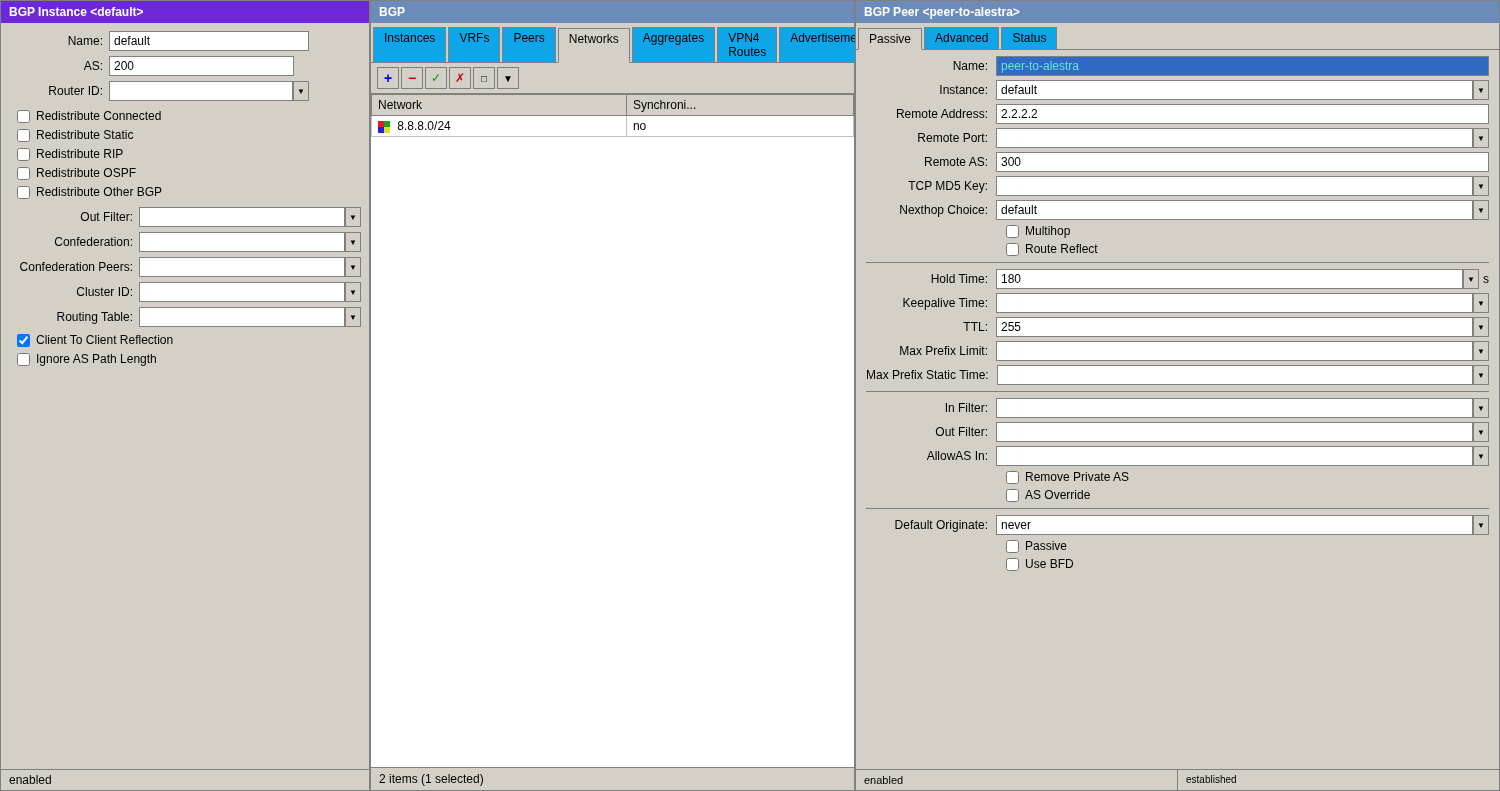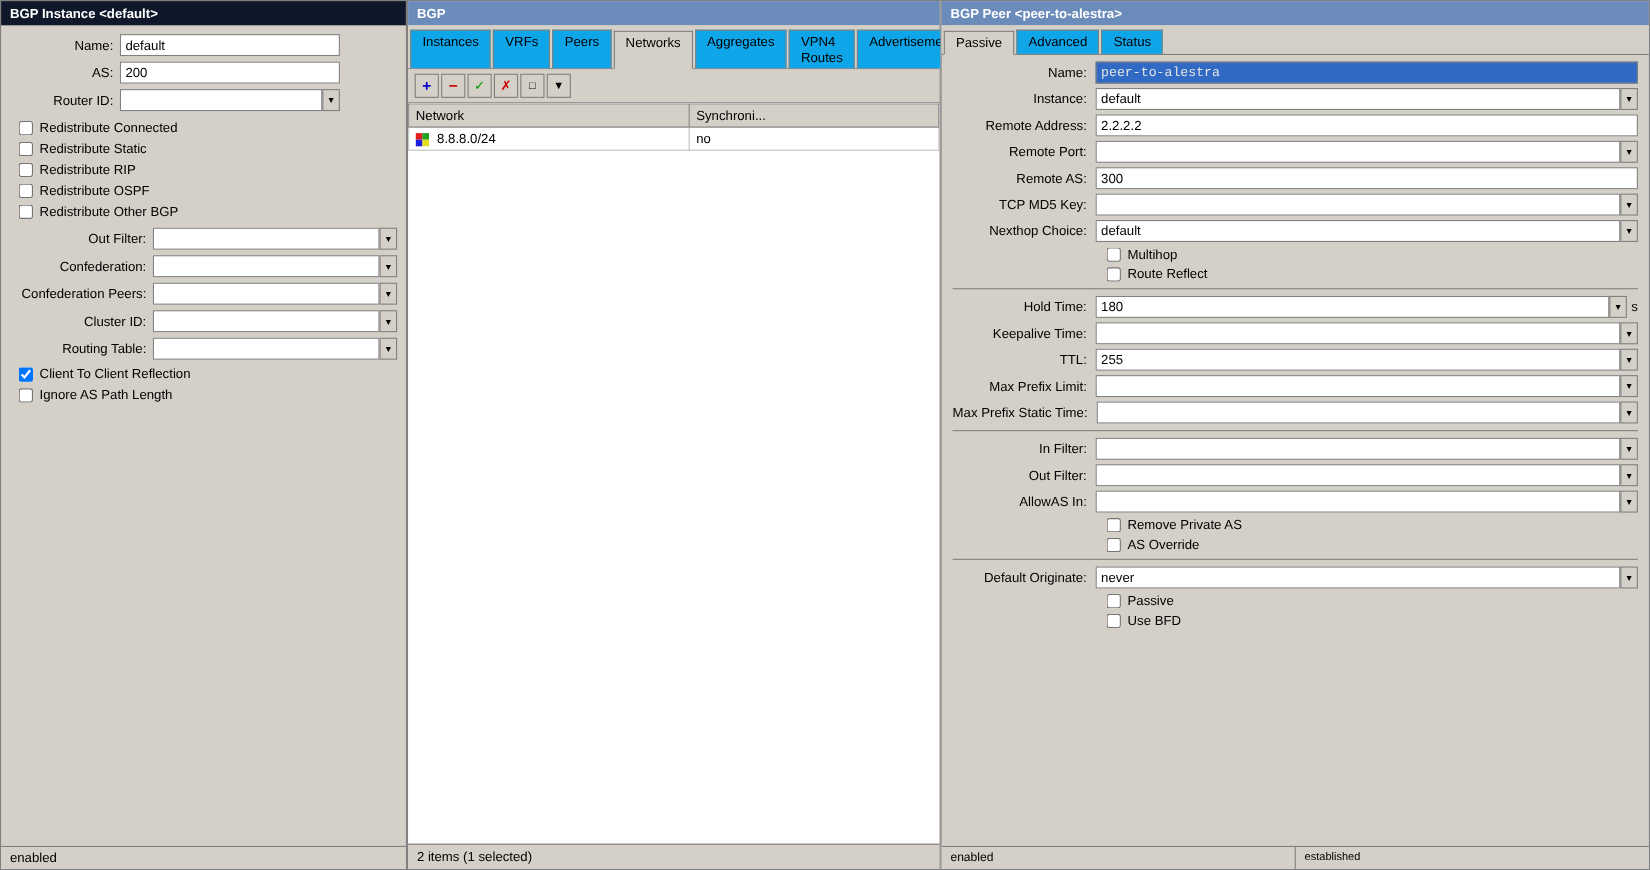--- a/index.html
+++ b/index.html
@@ -4,21 +4,21 @@
   <style>
     * { box-sizing: border-box; margin: 0; padding: 0; font-family: Arial, sans-serif; font-size: 12px; }
     body { background: #999; display: flex; width: 1500px; height: 791px; overflow: hidden; }
 
     
     .panel { background: #d4d0c8; border: 1px solid #808080; display: flex; flex-direction: column; }
     .panel-title { background: #4a6fa5; color: white; padding: 4px 8px; font-size: 12px; font-weight: bold; }
 
     
     .left-panel { width: 370px; flex-shrink: 0; }
-    .left-panel .panel-title { background: #0f172a; }
+    .left-panel .panel-title { background: #6d28d9; }
 
     
     .mid-panel { width: 485px; flex-shrink: 0; border-left: 1px solid #808080; }
     .mid-panel .panel-title { background: #6b8cba; }
 
     
     .right-panel { flex: 1; border-left: 1px solid #808080; }
     .right-panel .panel-title { background: #6b8cba; }
 
     
@@ -47,21 +47,21 @@
     th { background: #d4d0c8; border: 1px solid #808080; padding: 3px 6px; text-align: left; font-weight: normal; }
     td { border: 1px solid #c0c0c0; padding: 3px 6px; }
     tr.selected td { background: #316ac5; color: white; }
     .status-bar { padding: 4px 8px; background: #d4d0c8; border-top: 1px solid #808080; font-size: 11px; }
 
     
     .right-form { padding: 6px 10px; }
     .right-form-row { display: flex; align-items: center; margin-bottom: 4px; }
     .right-label { text-align: right; padding-right: 8px; white-space: nowrap; min-width: 130px; }
     .right-input { background: white; border: 1px solid #808080; padding: 2px 4px; height: 20px; flex: 1; }
-    .right-input.selected { background: #316ac5; color: #e5e5e5; font-family: Liberation Mono, monospace; }
+    .right-input.selected { background: #316ac5; color: #5eead4; }
     .right-select-wrap { flex: 1; display: flex; align-items: center; }
     .right-select-wrap .right-input { flex: 1; }
     .right-arrow { background: #d4d0c8; border: 1px solid #808080; width: 16px; height: 20px; display: flex; align-items: center; justify-content: center; font-size: 8px; cursor: pointer; }
     .right-checkbox-row { display: flex; align-items: center; margin-bottom: 4px; padding-left: 140px; }
     .right-checkbox-row input { margin-right: 6px; }
     .divider { height: 1px; background: #808080; margin: 6px 0; }
     .status-footer { display: flex; background: #d4d0c8; border-top: 1px solid #808080; }
     .status-left { flex: 1; padding: 4px 8px; border-right: 1px solid #808080; font-size: 11px; }
     .status-right { flex: 1; padding: 4px 8px; font-size: 10px; }
 
@@ -77,21 +77,21 @@
   <div class="panel-title">BGP Instance &lt;default&gt;</div>
   <div class="form-body">
 
     <div class="form-row">
       <span class="form-label" style="width:100px;">Name:</span>
       <input class="form-input" style="width: 200px;" type="text" value="default">
     </div>
 
     <div class="form-row">
       <span class="form-label" style="width:100px;">AS:</span>
-      <input class="form-input" style="width: 200px;" type="text" value="200">
+      <input class="form-input" style="width: 185px;" type="text" value="200">
     </div>
 
     <div class="form-row">
       <span class="form-label" style="width:100px;">Router ID:</span>
       <div class="form-select-wrapper" style="width:200px;">
         <input class="form-input" style="width: 184px;" type="text">
         <div class="dropdown-arrow">▼</div>
       </div>
     </div>
 

